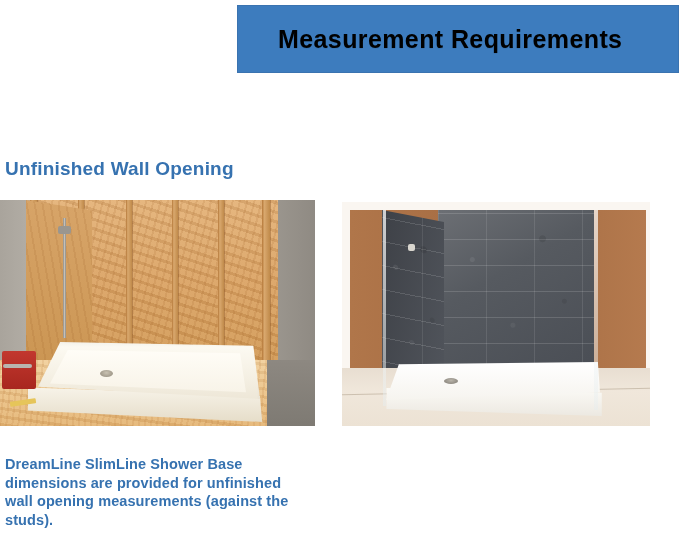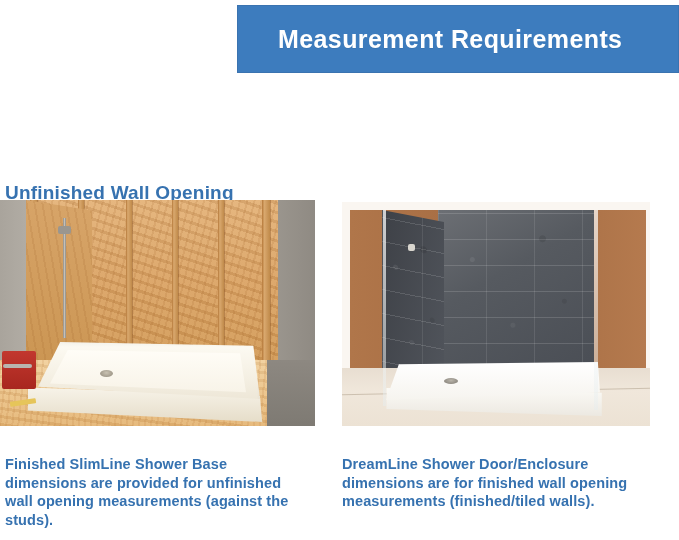--- a/index.html
+++ b/index.html
@@ -16,39 +16,39 @@
     position: absolute;
     left: 237px; top: 5px;
     width: 442px; height: 68px;
     background: #3d7cbe;
     border: 1px solid #3a73b0;
     display: flex;
     align-items: center;
     justify-content: flex-start;
   }
   .banner-title {
-    color: #ffffff;
+    color: #000000;
     font-size: 25px;
     font-weight: bold;
     letter-spacing: 0.4px;
     padding-left: 40px;
     white-space: nowrap;
     text-shadow: 0 1px 0 rgba(0,0,0,.06);
   }
 
   
   .col-heading {
     position: absolute;
     color: #3672b0;
     font-size: 19px;
     font-weight: bold;
     letter-spacing: 0.2px;
     white-space: nowrap;
   }
-  #heading-left  { left: 5px;   top: 158px; margin-top: 24px; }
+  #heading-left  { left: 5px;   top: 158px; }
   #heading-right { left: 342px; top: 158px; }
 
   
   .photo {
     position: absolute;
     overflow: hidden;
     background: #fff;
   }
   #photo-left  { left: 0px;   top: 200px; width: 315px; height: 226px; }
   #photo-right { left: 342px; top: 202px; width: 308px; height: 224px; }
@@ -286,17 +286,16 @@
       <div class="r-floor"></div>
       <div class="r-floor-line"></div>
       <div class="r-base-front"></div>
       <div class="r-base-top"></div>
       <div class="r-base-drain"></div>
       <div class="r-glass-edge"></div>
       <div class="r-glass-edge-r"></div>
     </div>
   </div>
 
-  <div class="caption" id="caption-left">Finished SlimLine Shower Base dimensions are provided for unfinished wall opening measurements (against the studs).</div>
-
-  <div class="caption" id="caption-right">DreamLine Shower Door/Enclosure dimensions are for finished wall opening measurements (finished/tiled walls).</div>
+  <div class="caption" id="caption-left">DreamLine SlimLine Shower Base dimensions are provided for unfinished wall opening measurements (against the studs).</div>
+
 
 </div>
 
 </body></html>

